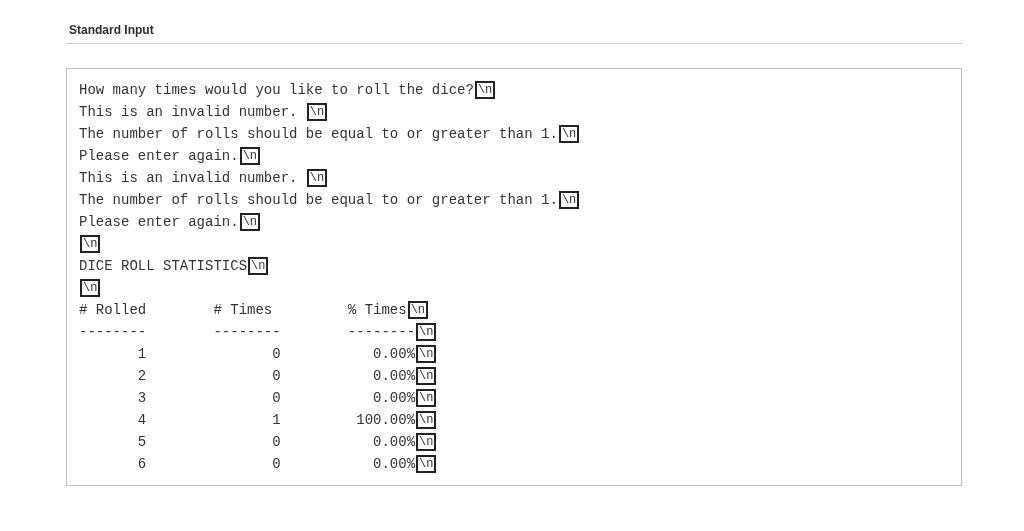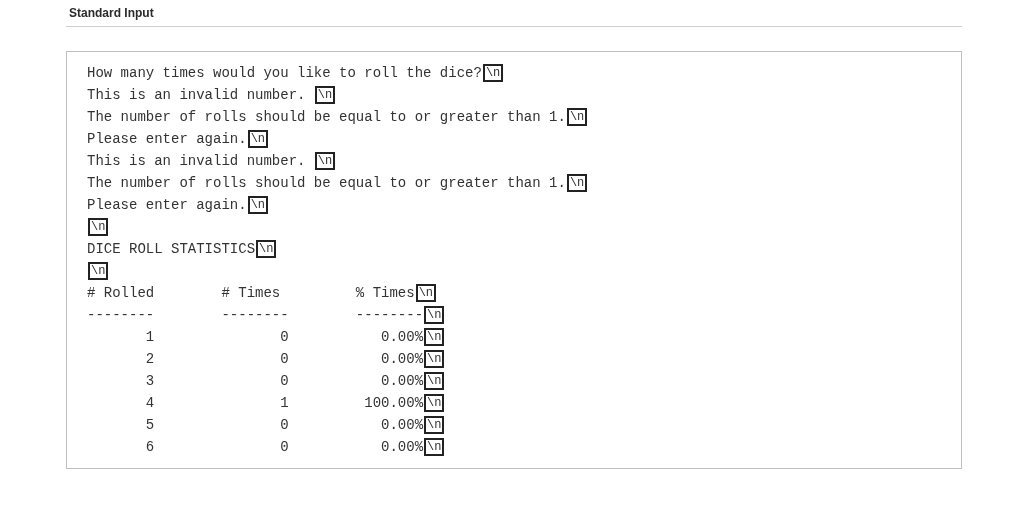--- a/index.html
+++ b/index.html
@@ -11,21 +11,21 @@
   }
   .page {
     width: 1024px;
     box-sizing: border-box;
     padding: 6px 62px 12px 66px;
   }
   .section-title {
     font-weight: 700;
     font-size: 12px;
     color: #2b2b2b;
-    margin: 0 0 2px 3px;
+    margin: 17px 0 2px 3px;
   }
   .hr {
     border: 0;
     border-top: 1px solid #cfcfcf;
     margin: 6px 0 8px 0;
   }
   .input-block {
     font-family: "Courier New", Courier, monospace;
     font-size: 10px;
     color: #666;
@@ -41,21 +41,21 @@
     font-size: 8px;
     letter-spacing: 0.5px;
     padding: 1px 3px 1px 3px;
     line-height: 10px;
     vertical-align: 1px;
     margin-left: 2px;
   }
   .output-box {
     margin-top: 24px;
     border: 1px solid #bfbfbf;
-    padding: 10px 12px 10px 20px;
+    padding: 10px 12px 10px 12px;
     box-sizing: border-box;
   }
   .out {
     font-family: "Courier New", Courier, monospace;
     font-size: 14px;
     color: #333;
     line-height: 22px;
     white-space: pre;
   }
   .nl {

